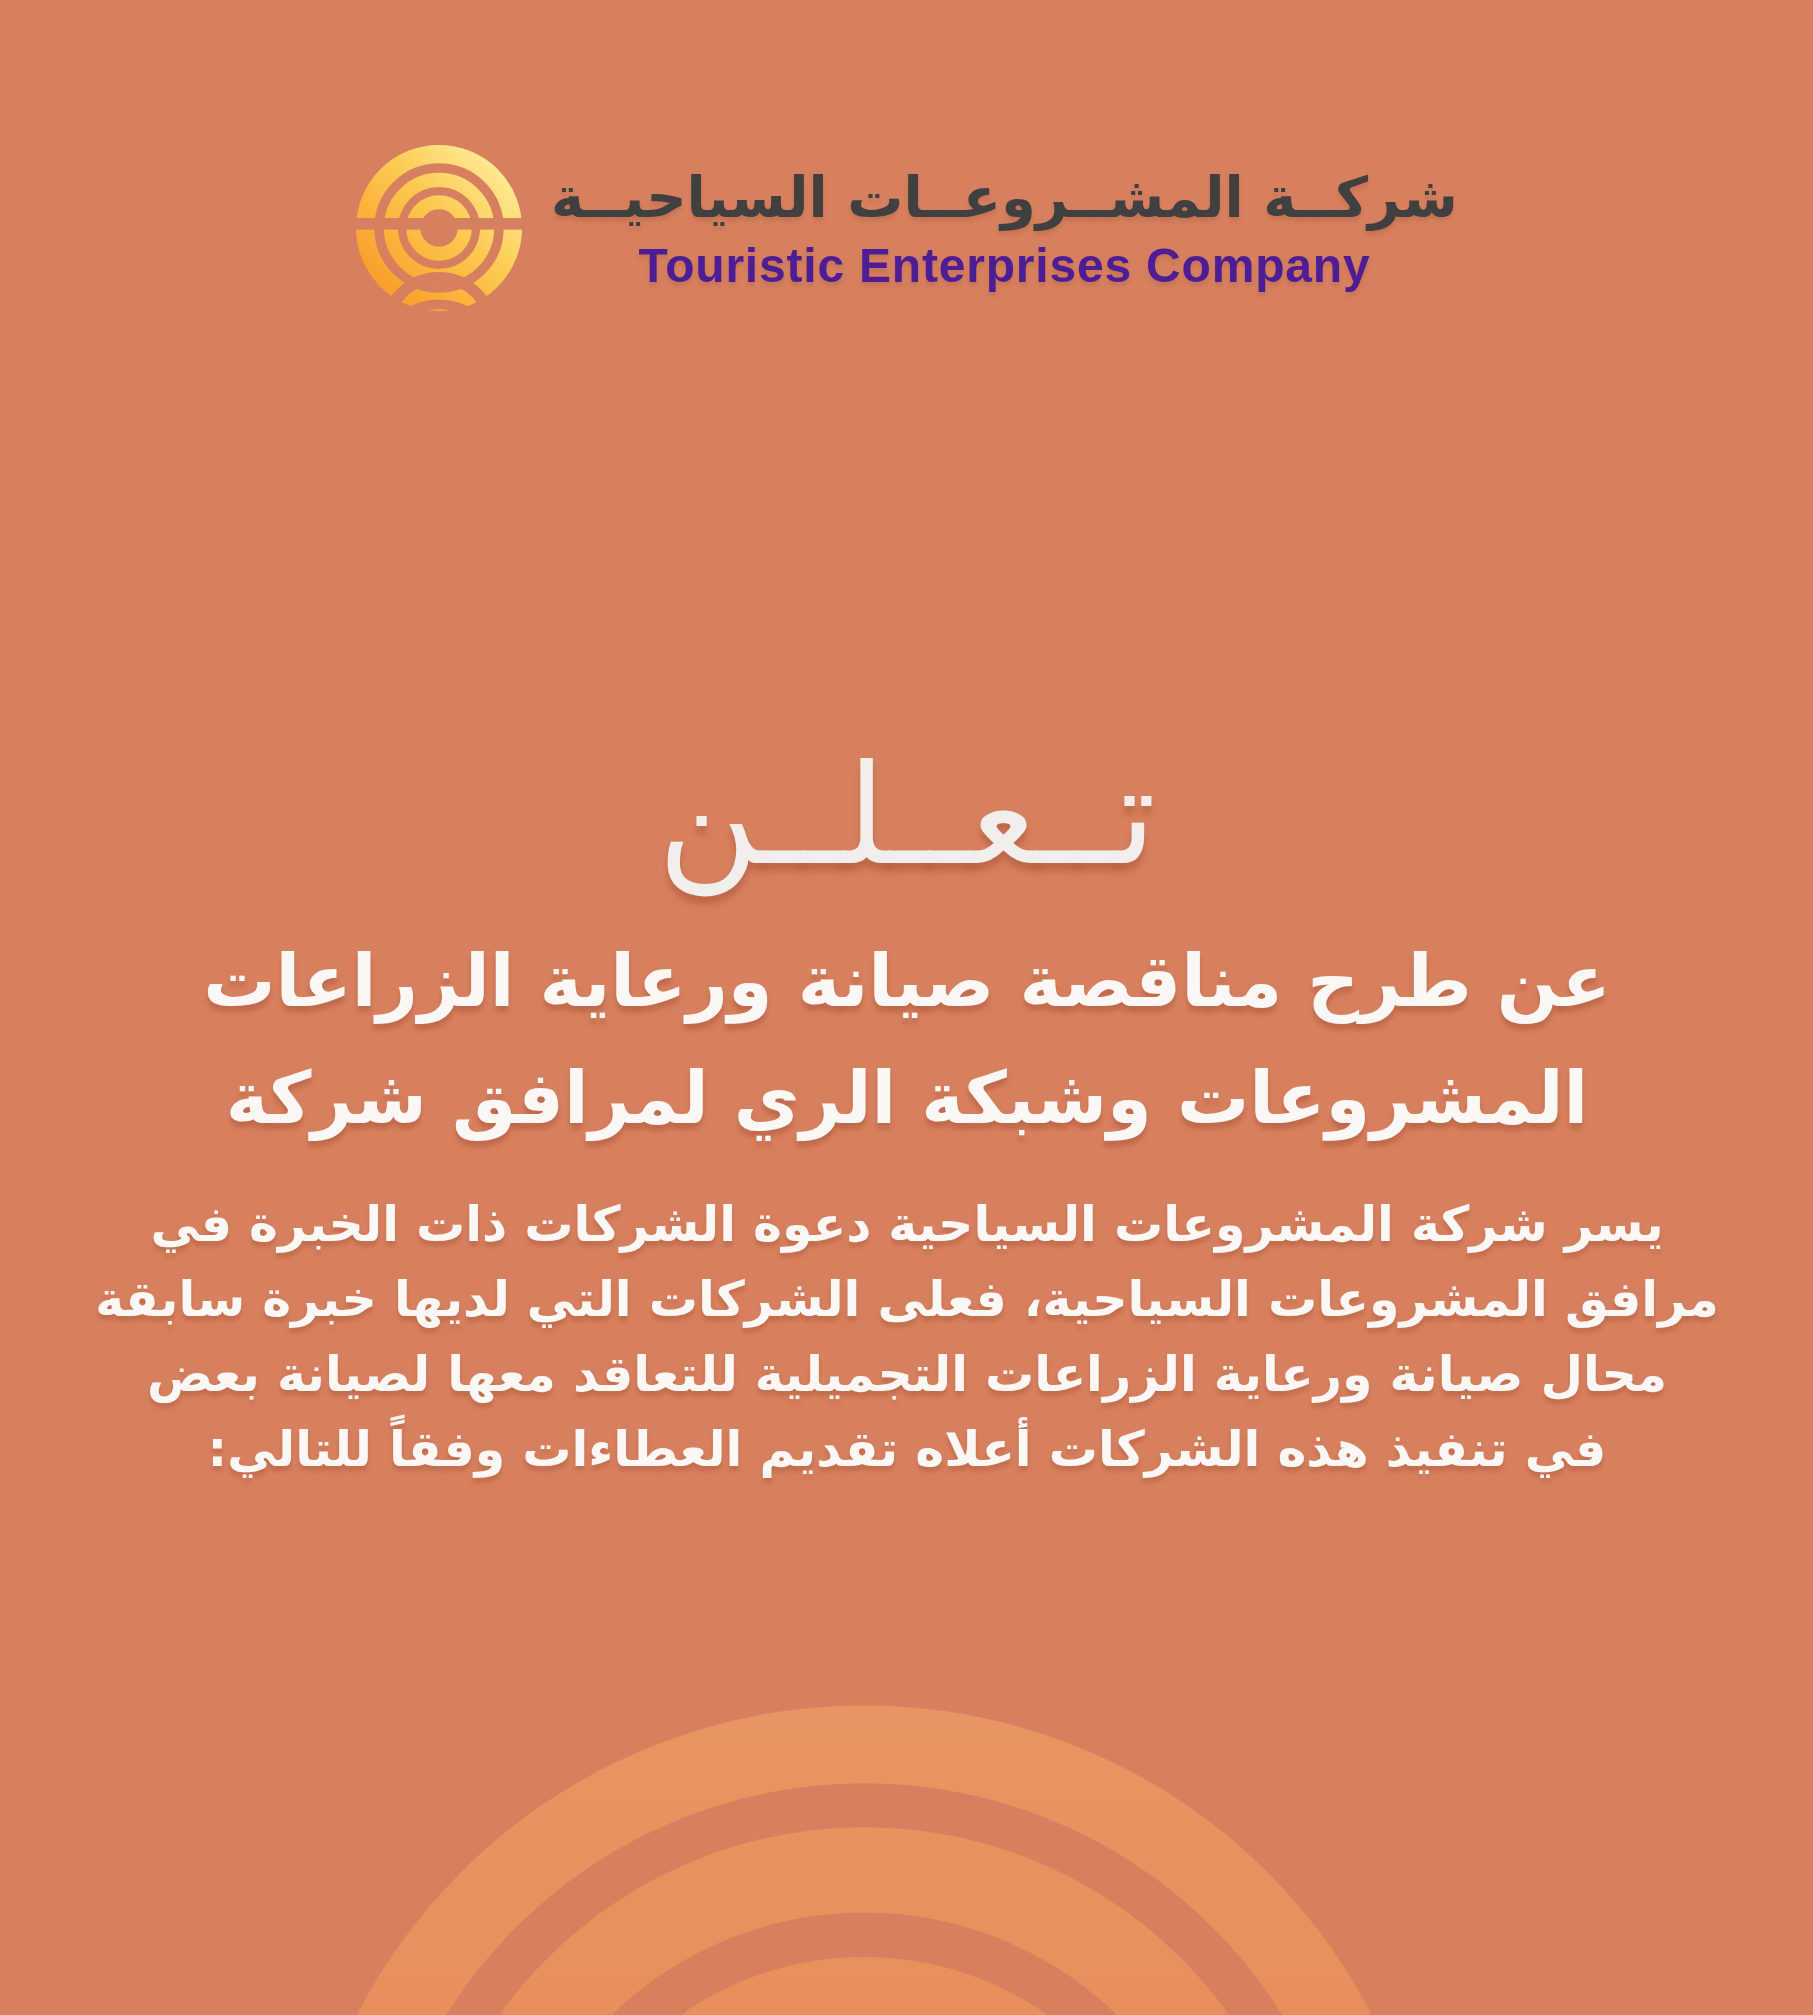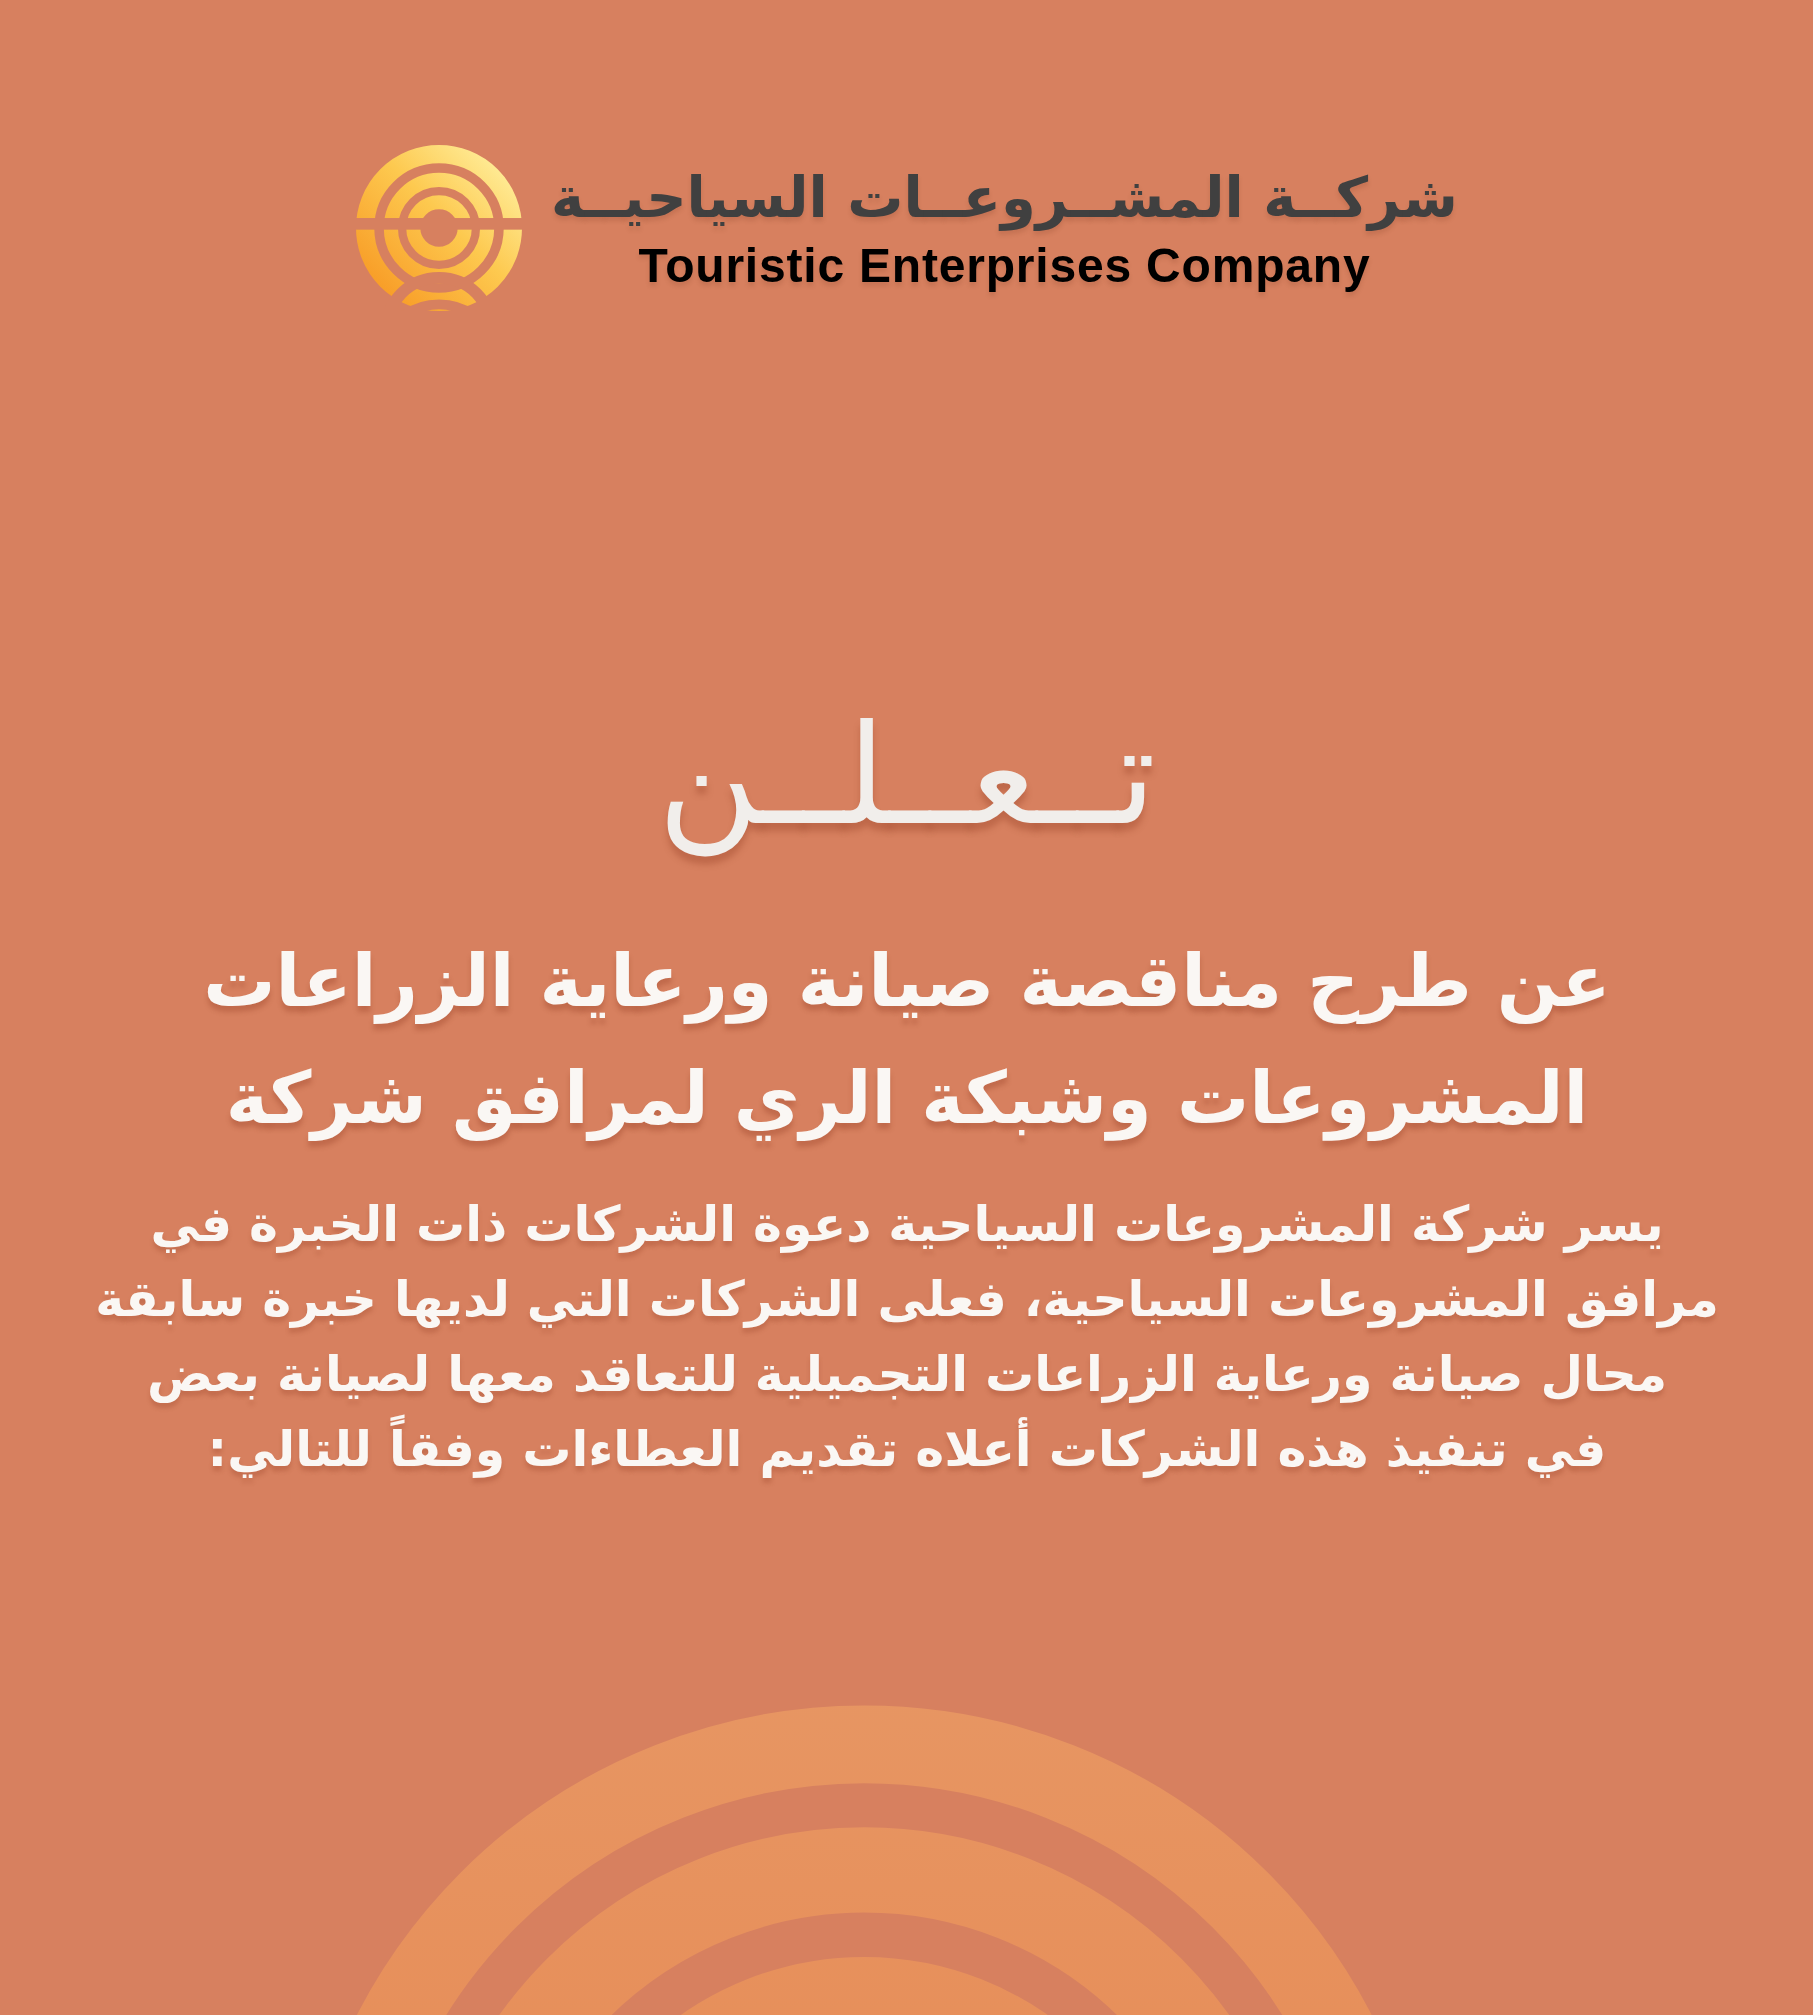--- a/index.html
+++ b/index.html
@@ -132,25 +132,25 @@
         <circle cx="50" cy="50" r="15.5" stroke-width="8.5"></circle>
       </g>
 
       <rect x="-8" y="44" width="116" height="7" fill="#d7805f"></rect>
 
       <circle cx="50" cy="112" r="32" fill="none" stroke-width="7" stroke="#d7805f"></circle>
       <circle cx="50" cy="132" r="36" fill="none" stroke-width="6" stroke="#d7805f"></circle>
     </svg>
     <div class="logo-text">
       <div class="logo-ar" dir="rtl" lang="ar" style="color: #404040;">شركــة المشــروعــات السياحيــة</div>
-      <div class="logo-en" style="color: #000000;">Touristic Enterprises Company</div>
+      <div class="logo-en" style="color: #4c1d95;">Touristic Enterprises Company</div>
     </div>
   </header>
 
-  <div class="announce" dir="rtl" lang="ar" style="color: rgb(241, 238, 235);">تــعــلــن</div>
+  <div class="announce" dir="rtl" lang="ar" style="color: rgb(241, 238, 235); margin-top: 40px;">تــعــلــن</div>
 
   <h1 class="heading" dir="rtl" lang="ar" style="color: rgb(250, 247, 244);">
     <span class="hline">عن طرح مناقصة صيانة ورعاية الزراعات</span>
     <span class="hline">المشروعات وشبكة الري لمرافق شركة</span>
   </h1>
 
   <div class="body-text" dir="rtl" lang="ar" style="color: rgb(250, 247, 244); text-align: center;">
     <span class="bline">يسر شركة المشروعات السياحية دعوة الشركات ذات الخبرة في</span>
     <span class="bline">مرافق المشروعات السياحية، فعلى الشركات التي لديها خبرة سابقة</span>
     <span class="bline">محال صيانة ورعاية الزراعات التجميلية للتعاقد معها لصيانة بعض</span>

